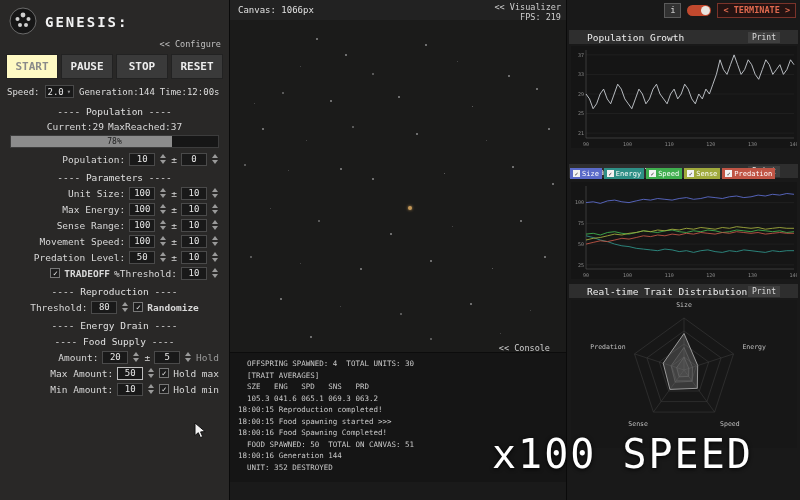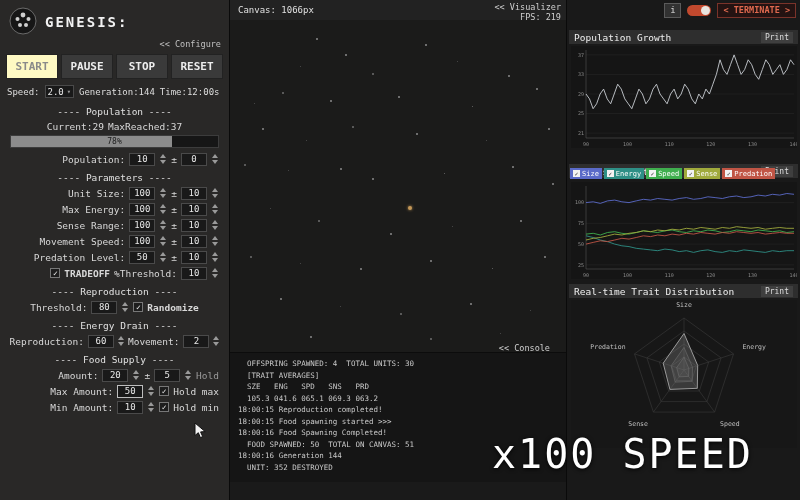--- a/index.html
+++ b/index.html
@@ -48,21 +48,21 @@
     box-sizing:border-box;padding:5px 8px;font-size:7.5px;line-height:11.5px;color:#c9c9c9;white-space:pre;overflow:hidden;}
   .bottom-bar{position:absolute;bottom:0;left:0;width:336px;height:18px;background:#272727;border-top:1px solid #0c0c0c;
     display:flex;align-items:center;justify-content:center;gap:4px;font-size:7.5px;}
   .bb-btn{background:#3a3a3a;color:#ddd;padding:1px 5px;cursor:pointer;}
   .bb-write{background:#343434;color:#ddd;padding:1px 6px;margin-left:6px;cursor:pointer;}
   .file-status{color:#5d5d5d;font-size:7px;margin-left:4px;}
   
   .rightcol{position:absolute;left:566px;top:0;width:234px;height:500px;background:#191919;border-left:1px solid #0a0a0a;box-sizing:border-box;}
   .analytics-label{position:absolute;top:19px;right:6px;font-size:8.5px;color:#cfcfcf;cursor:pointer;margin-top:36px;}
   .panel-h{position:absolute;left:2px;right:2px;height:14px;background:#2e2e2e;display:flex;align-items:center;
-    justify-content:space-between;padding:0 5px;font-size:9.5px;color:#efefef;}
+    justify-content:space-between;padding:0 18px;font-size:9.5px;color:#efefef;}
   .print-btn{background:#3f3f3f;color:#ddd;font-size:8px;padding:0 4px;line-height:11px;cursor:pointer;}
   .chart{position:absolute;left:4px;background:#151515;}
   .legend{position:absolute;left:3px;right:2px;display:flex;gap:2px;align-items:center;}
   .chip{display:inline-flex;align-items:center;gap:2px;font-size:7px;color:#fff;padding:1.5px 3px;cursor:pointer;white-space:nowrap;}
   .chip .box{width:7px;height:7px;background:#f2f2f2;color:#111;font-size:6px;line-height:7px;text-align:center;}
   
   .hdr-right{position:absolute;top:3px;right:4px;display:flex;gap:6px;align-items:center;z-index:9;}
   .info-btn{width:15px;height:13px;background:#313131;border:1px solid #5a5a5a;color:#ddd;font-size:9px;
     text-align:center;line-height:13px;cursor:pointer;}
   .toggle{width:24px;height:11px;border-radius:6px;background:#c2492e;position:relative;cursor:pointer;}
@@ -223,34 +223,20 @@
       <span class="valbox">80</span>
       <span class="spin">
           <i class="su"></i>
           <i class="sd"></i>
         </span>
       <span class="chk">✓</span>
       <span class="bold">Randomize</span>
     </div>
 
     <div class="sec-h">---- Energy Drain ----</div>
-    <div class="kv-row center">
-      <span>Reproduction:</span>
-      <span class="valbox">60</span>
-      <span class="spin">
-          <i class="su"></i>
-          <i class="sd"></i>
-        </span>
-      <span>Movement:</span>
-      <span class="valbox">2</span>
-      <span class="spin">
-          <i class="su"></i>
-          <i class="sd"></i>
-        </span>
-    </div>
 
     <div class="sec-h">---- Food Supply ----</div>
     <div class="kv-row">
       <span>Amount:</span>
       <span class="valbox">20</span>
       <span class="spin">
           <i class="su"></i>
           <i class="sd"></i>
         </span>
       <span>±</span>

